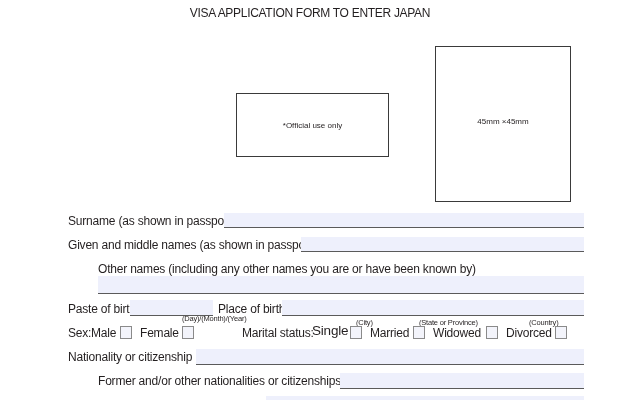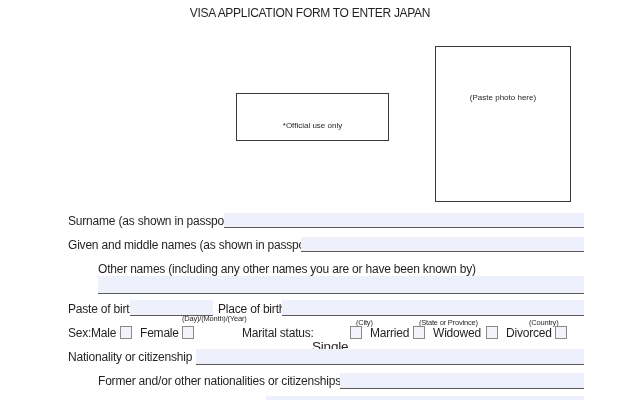--- a/index.html
+++ b/index.html
@@ -13,26 +13,26 @@
     .field { background: #eef0fc; border-bottom: 1.6px solid #5a5a5a; }
     .small { font-size: 7.5px; white-space: nowrap; color: #231f20; letter-spacing: -0.2px; padding-left: 44px; }
     .cb { width: 12px; height: 13px; border: 1px solid #8a8a8a; background: #f3f4fb; }
     .big { font-size: 13.5px; }
   </style>
 </head>
 <body>
 
 <div class="abs title">VISA APPLICATION FORM TO ENTER JAPAN</div>
 
-<div class="abs box" style="left:236px; top:93px; width:153px; height:48px;">
+<div class="abs box" style="left:236px; top:93px; width:153px; height:64px;">
   <div class="box-text" style="top:27px;">*Official use only</div>
 </div>
 
 <div class="abs box" style="left:435px; top:46px; width:136px; height:156px;">
-  <div class="box-text" style="top:46px;">(Paste photo here)</div>
+  <div class="box-text" style="top:70px;">45mm ×45mm</div>
 </div>
 
 <div class="abs lbl" style="left:68px; top:214px;">Surname (as shown in passport)</div>
 <div class="abs field" style="left:224px; top:213px; width:360px; height:15px;"></div>
 
 <div class="abs lbl" style="left:68px; top:238px;">Given and middle names (as shown in passport)</div>
 <div class="abs field" style="left:301px; top:237px; width:283px; height:15px;"></div>
 
 <div class="abs lbl" style="left:98px; top:262px;">Other names (including any other names you are or have been known by)</div>
 <div class="abs field" style="left:98px; top:276px; width:486px; height:18px;"></div>
@@ -47,21 +47,21 @@
 <div class="abs small" style="left:375px; top:318px;">(State or Province)</div>
 <div class="abs small" style="left:485px; top:318px;">(Country)</div>
 
 <div class="abs lbl" style="left:68px; top:326px;">Sex:</div>
 <div class="abs lbl" style="left:91px; top:326px;">Male</div>
 <div class="abs cb" style="left:120px; top:326px;"></div>
 <div class="abs lbl" style="left:140px; top:326px;">Female</div>
 <div class="abs cb" style="left:182px; top:326px;"></div>
 
 <div class="abs lbl" style="left:242px; top:326px;">Marital status:</div>
-<div class="abs lbl big" style="left:312px; top:340px;">Single</div>
+<div class="abs lbl big" style="left:312px; top:324px;">Single</div>
 <div class="abs cb" style="left:350px; top:326px;"></div>
 <div class="abs lbl" style="left:370px; top:326px;">Married</div>
 <div class="abs cb" style="left:413px; top:326px;"></div>
 <div class="abs lbl" style="left:433px; top:326px;text-align:right;">Widowed</div>
 <div class="abs cb" style="left:486px; top:326px;"></div>
 <div class="abs lbl" style="left:506px; top:326px;">Divorced</div>
 <div class="abs cb" style="left:555px; top:326px;"></div>
 
 <div class="abs lbl" style="left:68px; top:350px;">Nationality or citizenship</div>
 <div class="abs field" style="left:196px; top:349px; width:388px; height:16px;"></div>

